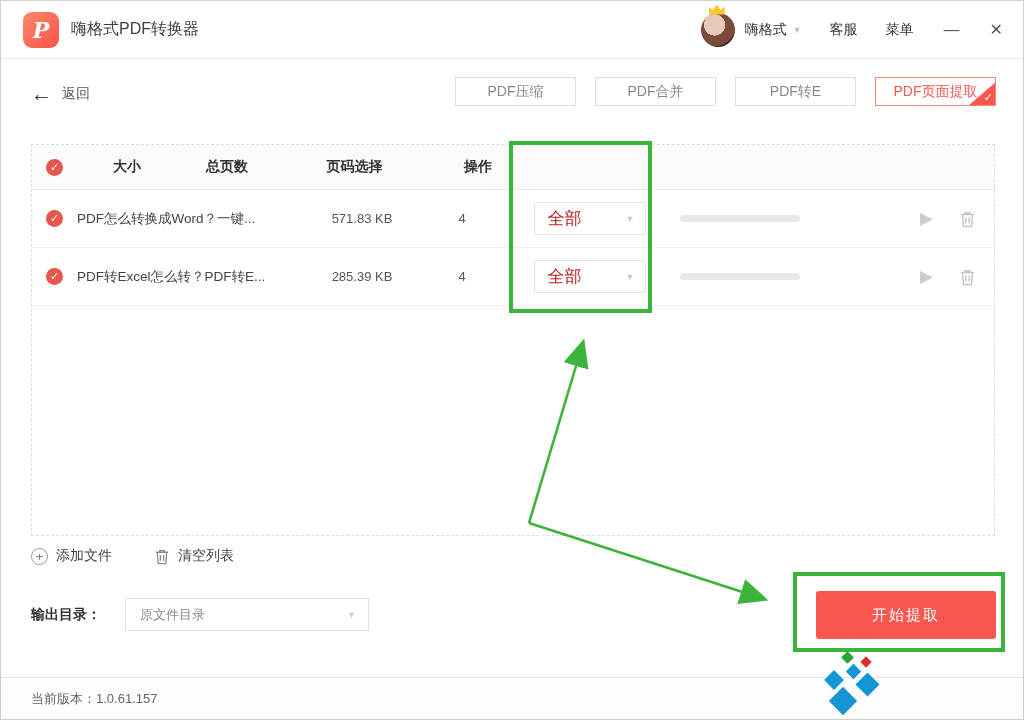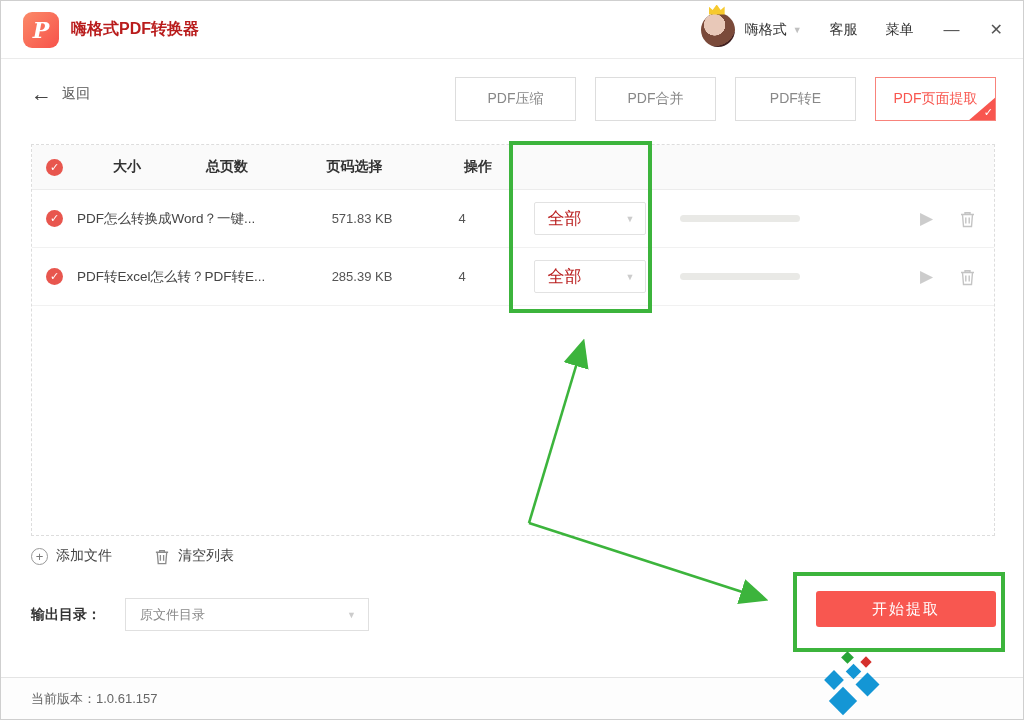--- a/index.html
+++ b/index.html
@@ -9,39 +9,39 @@
     background:#fff; color:#333; overflow:hidden; position:relative;
   }
   .window { position:absolute; inset:0; border:1px solid #cfcfcf; background:#fff; }
 
   
   .titlebar { position:absolute; left:0; top:0; right:0; height:58px;
     border-bottom:1px solid #ebebeb; display:flex; align-items:center; background:#fff; }
   .app-logo { width:36px; height:36px; margin-left:22px; border-radius:9px;
     background:linear-gradient(135deg,#fb8a68,#f7524b); display:flex; align-items:center; justify-content:center;
     color:#fff; font-size:22px; font-weight:bold; font-family:"DejaVu Serif",serif; font-style:italic; }
-  .app-title { margin-left:12px; font-size:16px; font-weight:bold; color:#b91c1c; }
+  .app-title { margin-left:12px; font-size:16px; font-weight:normal; color:#404040; }
   .titlebar-right { margin-left:auto; display:flex; align-items:center; margin-right:20px; }
   .avatar-wrap { position:relative; width:34px; height:34px; }
   .avatar { width:34px; height:34px; border-radius:50%;
     background:radial-gradient(circle at 40% 35%, #e8c8b8 0 35%, #7a4a3a 36% 70%, #402020 71%); }
   .crown { position:absolute; top:-8px; left:8px; width:16px; height:10px; background:#f6c92e;
     clip-path:polygon(0 100%,0 20%,25% 55%,50% 0,75% 55%,100% 20%,100% 100%); }
   .username { margin-left:10px; font-size:14px; color:#333; }
   .chev-sm { margin-left:6px; font-size:9px; color:#c0c0c0; }
   .tb-link { margin-left:28px; font-size:14px; color:#333; cursor:pointer; }
   .win-btn { margin-left:30px; font-size:16px; color:#555; cursor:pointer; line-height:1; }
 
   
   .toolbar { position:absolute; left:0; top:59px; right:0; height:70px; background:#fff; }
   .back { position:absolute; left:30px; top:22px; display:flex; align-items:center; cursor:pointer; }
   .back-arrow { font-size:21px; color:#444; font-weight:bold; }
   .back-label { margin-left:10px; font-size:14px; color:#555; }
   .tabs { position:absolute; right:27px; top:17px; display:flex; gap:19px; }
-  .tab { width:121px; height:44px; border:1px solid #ddd; background:#fff; color:#888;
+  .tab { width:121px; height:29px; border:1px solid #ddd; background:#fff; color:#888;
     font-size:14px; display:flex; align-items:center; justify-content:center; cursor:pointer; position:relative; }
   .tab.active { border-color:#f8837b; color:#f8564f; overflow:hidden; }
   .tab.active .corner { position:absolute; right:-1px; bottom:-1px; width:0; height:0;
     border-left:28px solid transparent; border-bottom:24px solid #f8564f; }
   .tab.active .corner-check { position:absolute; right:2px; bottom:1px; color:#fff; font-size:11px; }
 
   
   .filelist { position:absolute; left:30px; top:143px; width:964px; height:392px;
     border:1px dashed #ddd; background:#fff; }
   .frow { display:flex; align-items:center; }
@@ -75,21 +75,21 @@
     font-size:13px; line-height:1; display:flex; align-items:center; justify-content:center; }
   .action-label { font-size:14px; color:#444; }
 
   .output-row { position:absolute; left:30px; top:597px; display:flex; align-items:center; }
   .output-label { font-size:14px; font-weight:bold; color:#333; margin-right:24px; }
   .output-select { width:244px; height:33px; border:1px solid #e0e0e0; background:#fff; cursor:pointer;
     display:flex; align-items:center; justify-content:space-between; padding:0 12px 0 14px; }
   .output-select .val { font-size:13px; color:#888; }
   .output-select .chev { font-size:9px; color:#ccc; }
 
-  .start-btn { position:absolute; left:815px; top:590px; width:180px; height:36px; background:#f85750;
+  .start-btn { position:absolute; left:815px; top:590px; width:180px; height:48px; background:#f85750;
     border:none; border-radius:3px; color:#fff; font-size:15px; letter-spacing:2px; cursor:pointer;
     font-family:Liberation Serif, serif; }
 
   
   .statusbar { position:absolute; left:0; right:0; top:676px; bottom:0; border-top:1px solid #e4e4e4; background:#fdfdfd; }
   .version { position:absolute; left:30px; top:12px; font-size:13px; color:#666; }
 
   
   .anno-box { position:absolute; border:4px solid #3cb43c; pointer-events:none; z-index:50; }
   .anno-box1 { left:508px; top:140px; width:143px; height:172px; }

